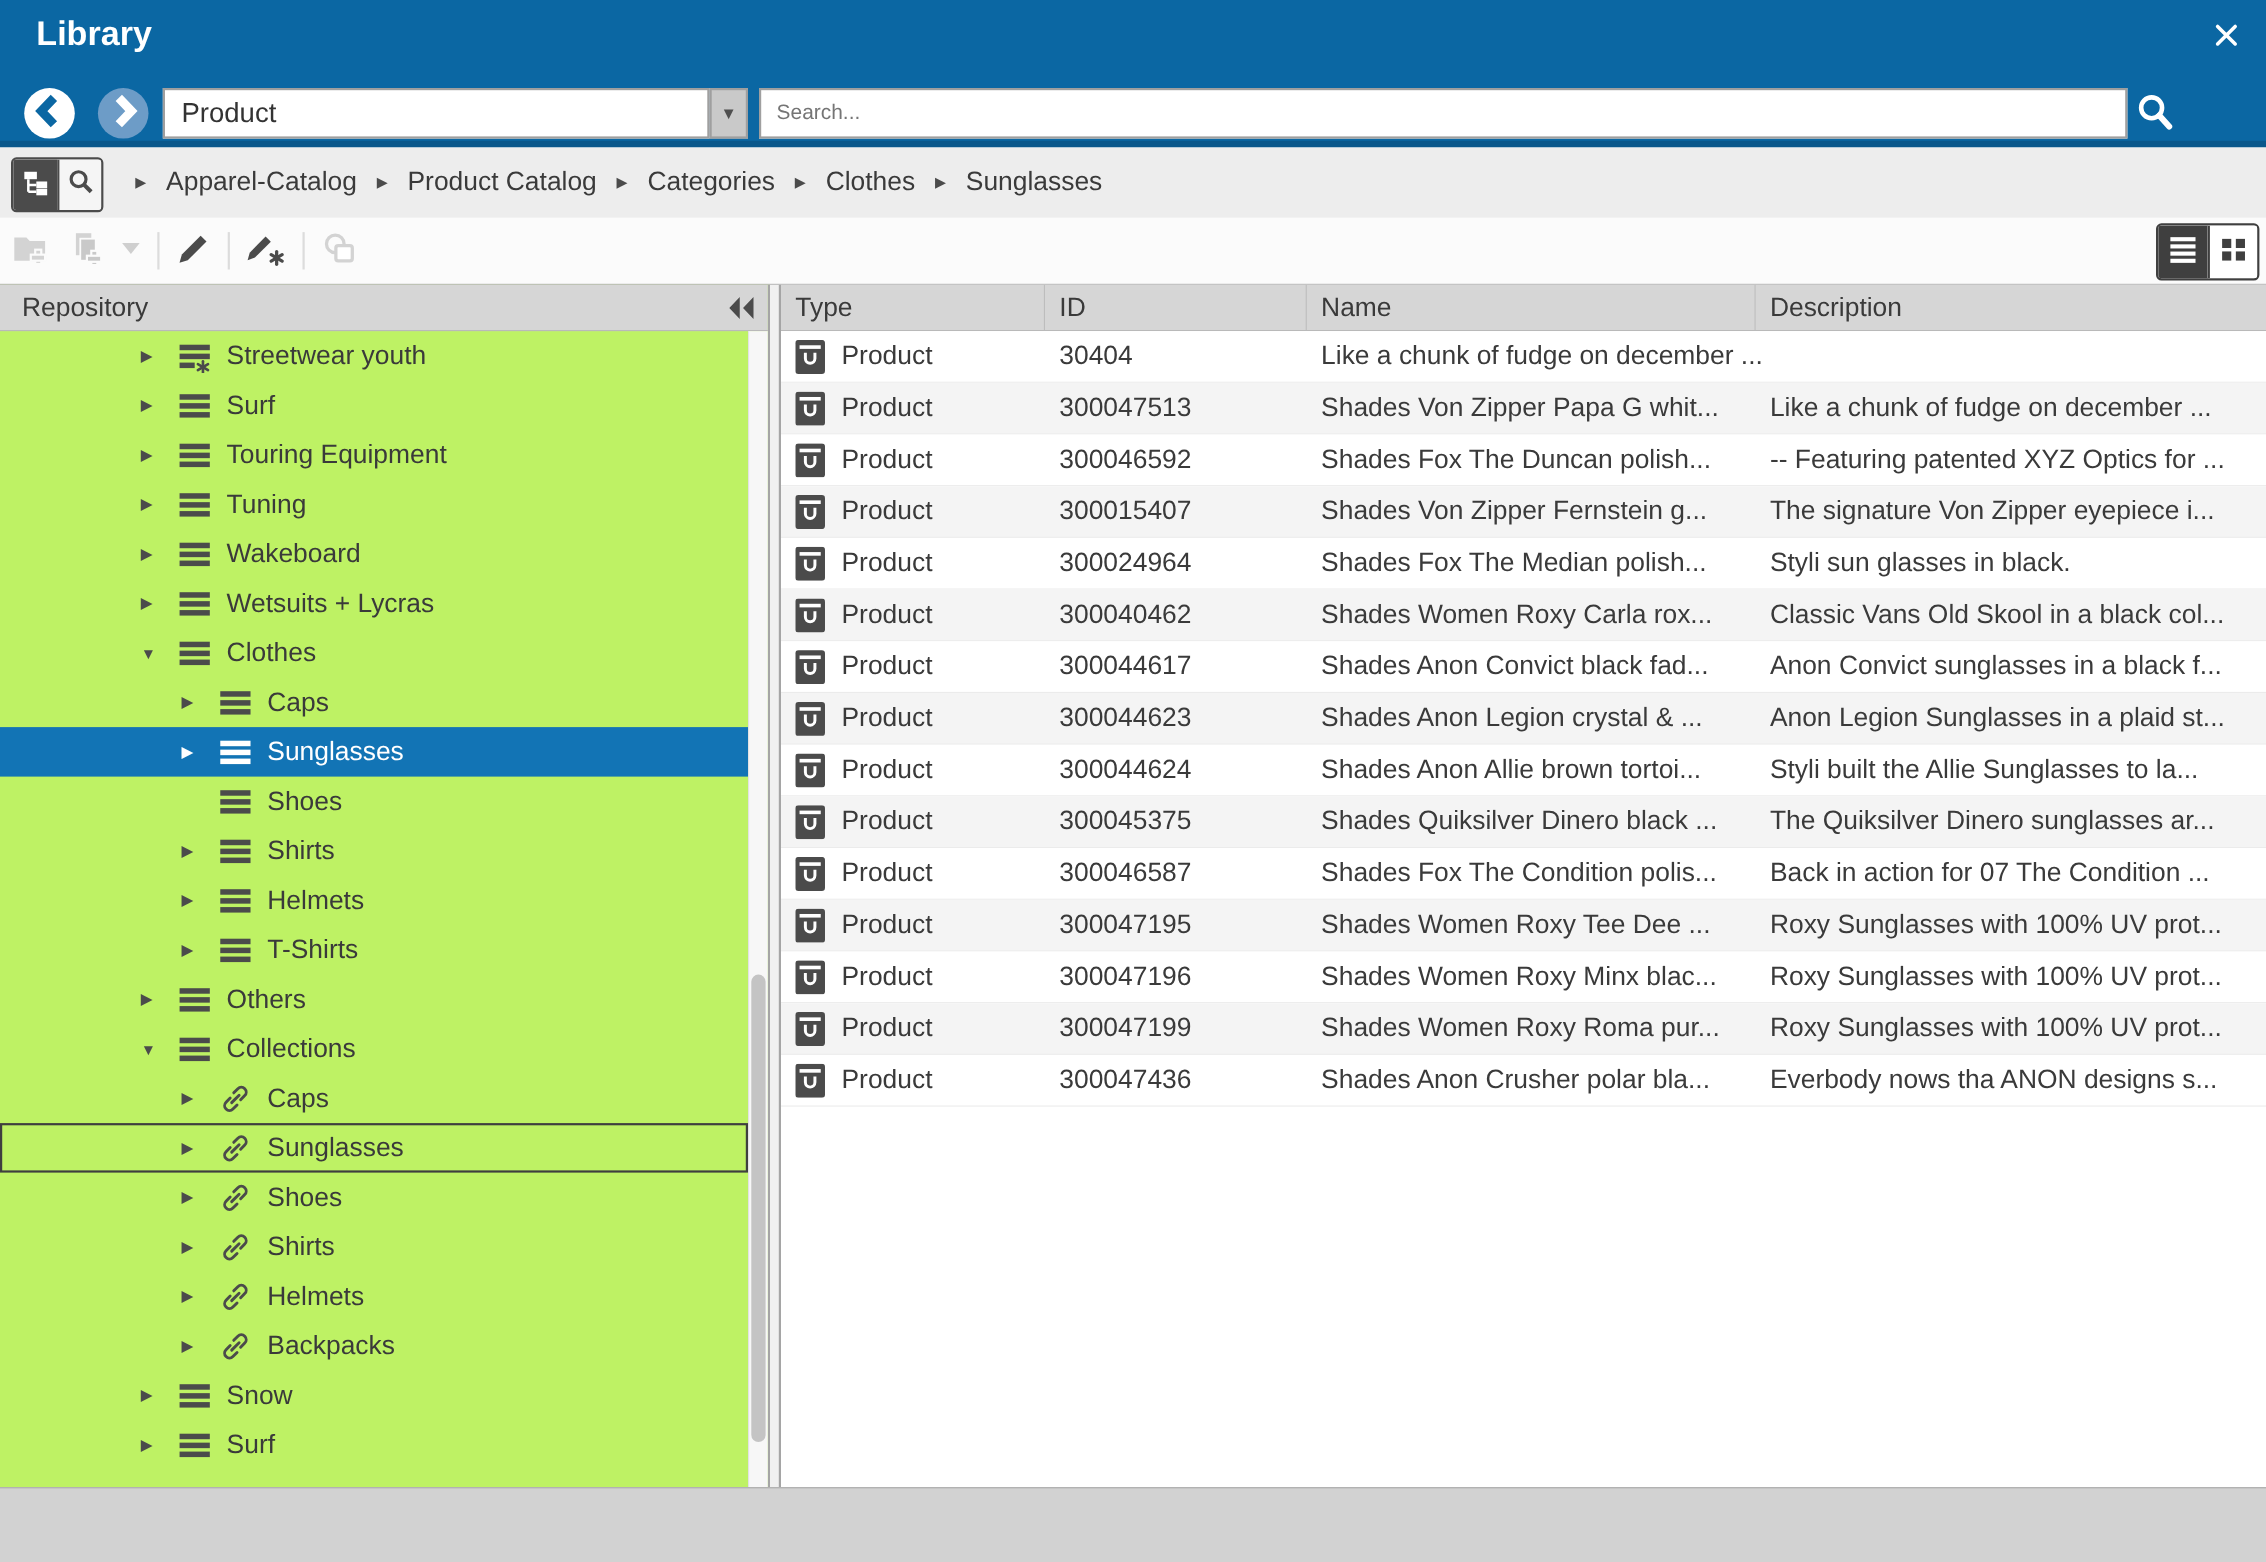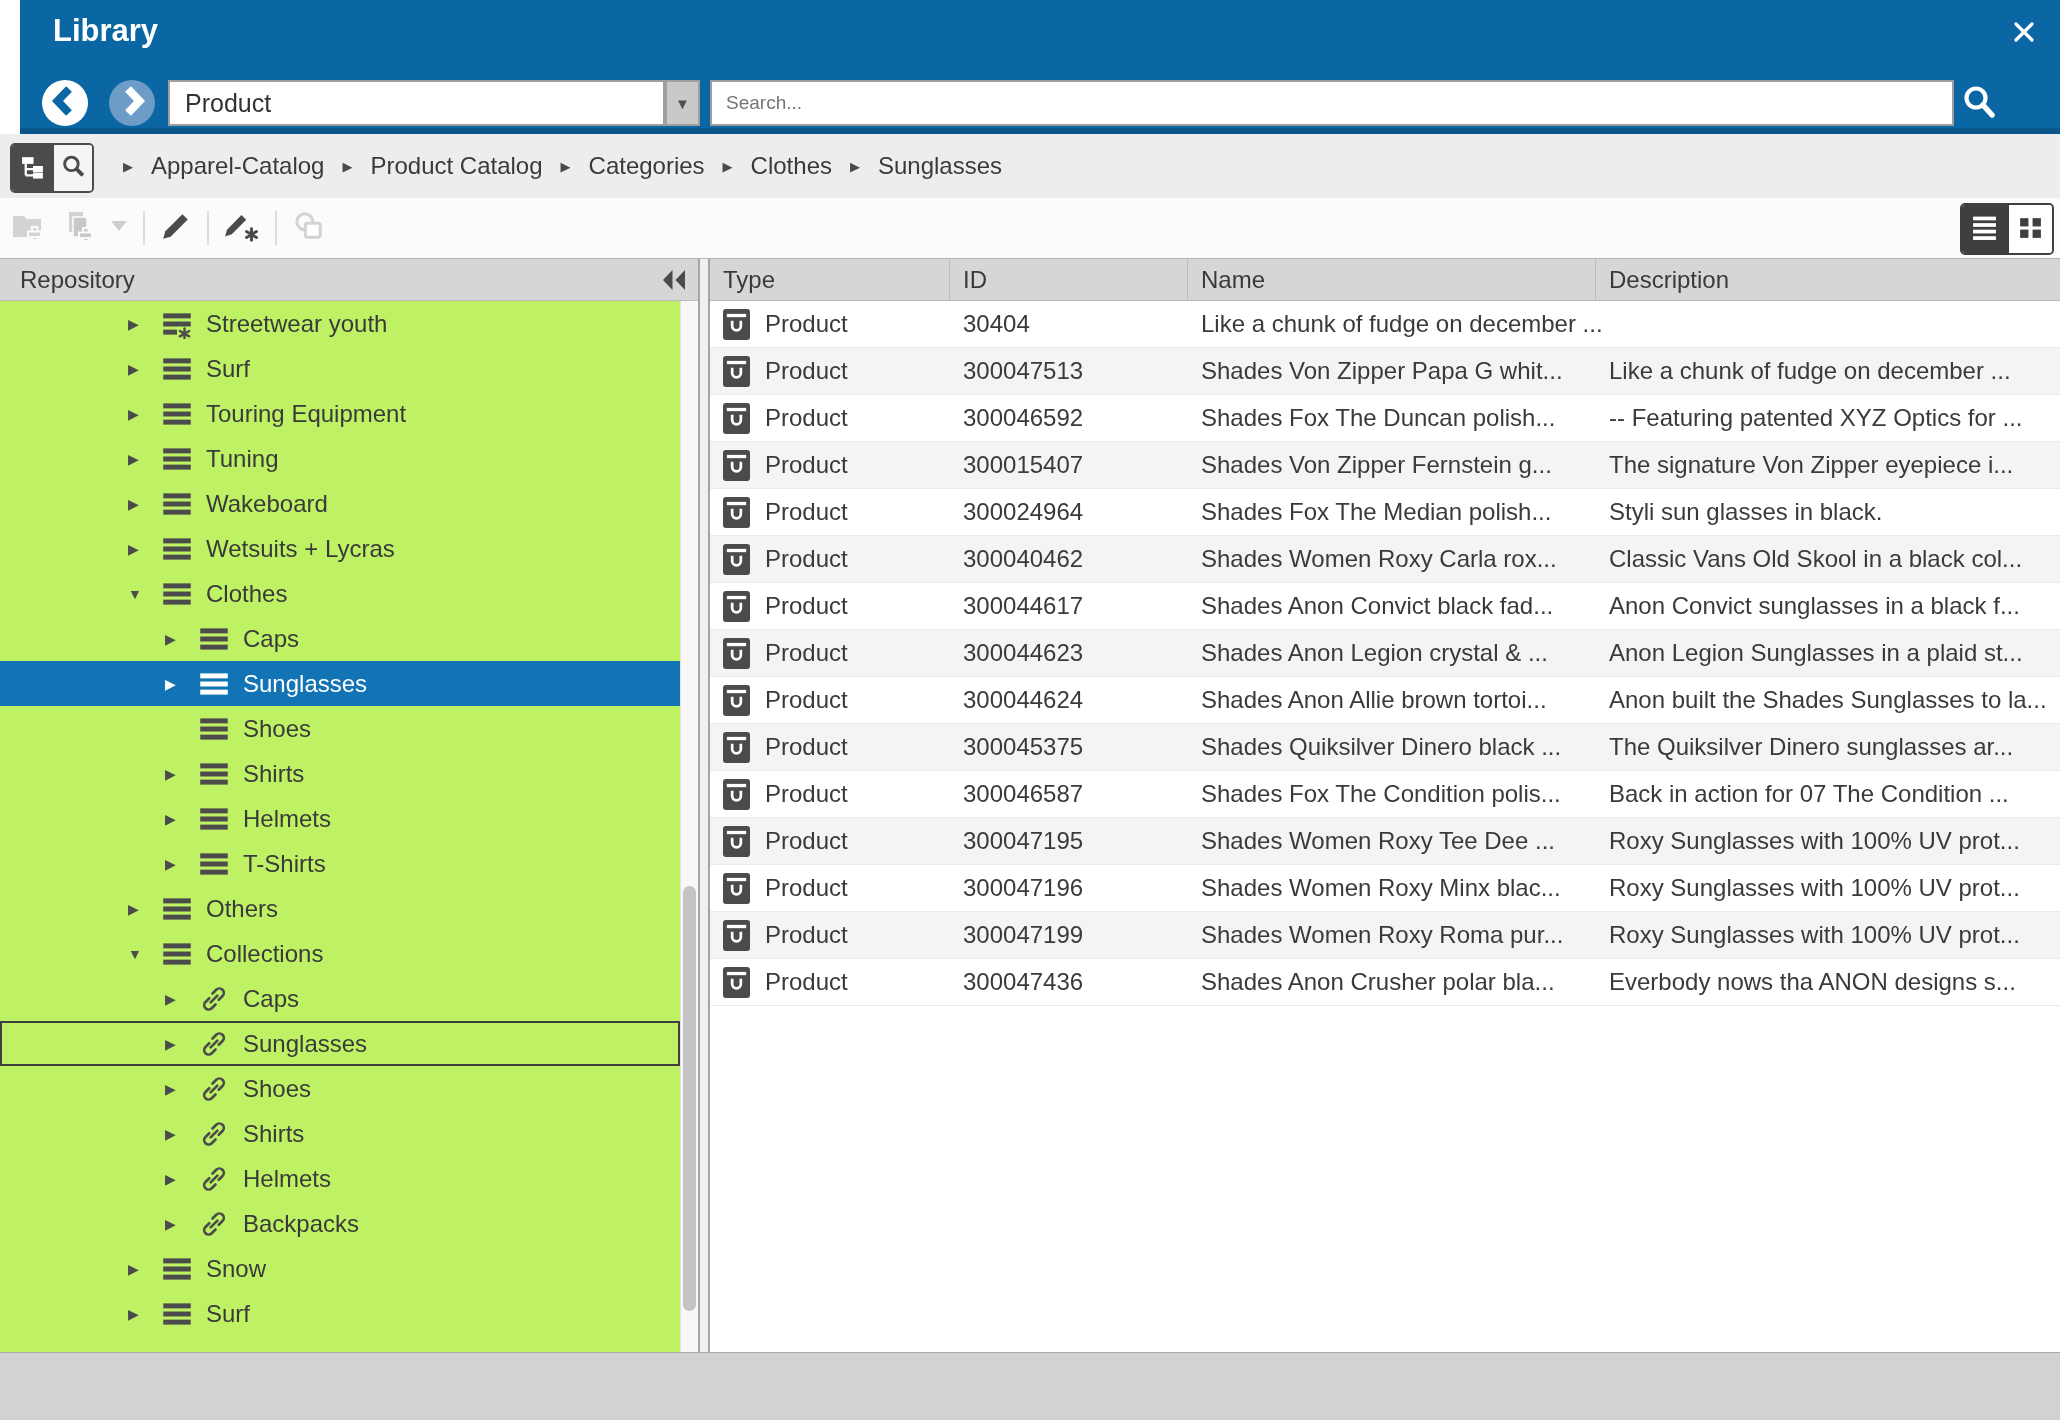--- a/index.html
+++ b/index.html
@@ -3,21 +3,21 @@
 <meta charset="utf-8">
 <style>
   html,body{margin:0;padding:0;}
   body{
     width:2060px;height:1420px;position:relative;overflow:hidden;
     background:#fff;font-family:"Liberation Sans","DejaVu Sans",sans-serif;
     -webkit-font-smoothing:antialiased;
   }
   
   .titlebar{position:absolute;top:0;left:0;right:0;height:134px;background:#0b67a3;
-    border-bottom:6px solid #09578b;box-sizing:border-box;margin-left:20px;}
+    border-bottom:6px solid #09578b;box-sizing:border-box;}
   .title{position:absolute;left:33px;top:13px;color:#fff;font-size:31px;font-weight:bold;}
   .close-btn{position:absolute;right:14px;top:12px;width:44px;height:44px;display:flex;
     align-items:center;justify-content:center;cursor:pointer;}
   .nav-circle{position:absolute;top:80px;width:46px;height:46px;border-radius:50%;
     display:flex;align-items:center;justify-content:center;cursor:pointer;}
   .nav-back{left:22px;background:#ffffff;}
   .nav-fwd{left:89px;background:#6d9cc7;}
   .combo{position:absolute;left:148px;top:80px;width:532px;height:46px;}
   .combo-field{position:absolute;left:0;top:0;right:35px;bottom:0;background:#fff;
     border:2px solid #9f9f9f;box-sizing:border-box;font-size:25px;color:#333;
@@ -691,21 +691,21 @@
               <svg width="27" height="31" viewBox="0 0 28 32">
                 <rect width="28" height="32" rx="3" fill="#4b4b4b"></rect>
                 <rect x="4" y="5" width="20" height="3.4" fill="#fff"></rect>
                 <path d="M9.5 12v5.5a4.5 4.5 0 0 0 9 0V12" fill="none" stroke="#fff" stroke-width="2.8"></path>
               </svg>
             </span>
             <span>Product</span>
           </div>
           <div class="td col-id">300044624</div>
           <div class="td col-name">Shades Anon Allie brown tortoi...</div>
-          <div class="td col-desc">Anon built the Shades Sunglasses to la...</div>
+          <div class="td col-desc">Styli built the Allie Sunglasses to la...</div>
         </div>
         <div class="table-row alt">
           <div class="td col-type">
             <span class="prod-icon">
               <svg width="27" height="31" viewBox="0 0 28 32">
                 <rect width="28" height="32" rx="3" fill="#4b4b4b"></rect>
                 <rect x="4" y="5" width="20" height="3.4" fill="#fff"></rect>
                 <path d="M9.5 12v5.5a4.5 4.5 0 0 0 9 0V12" fill="none" stroke="#fff" stroke-width="2.8"></path>
               </svg>
             </span>

